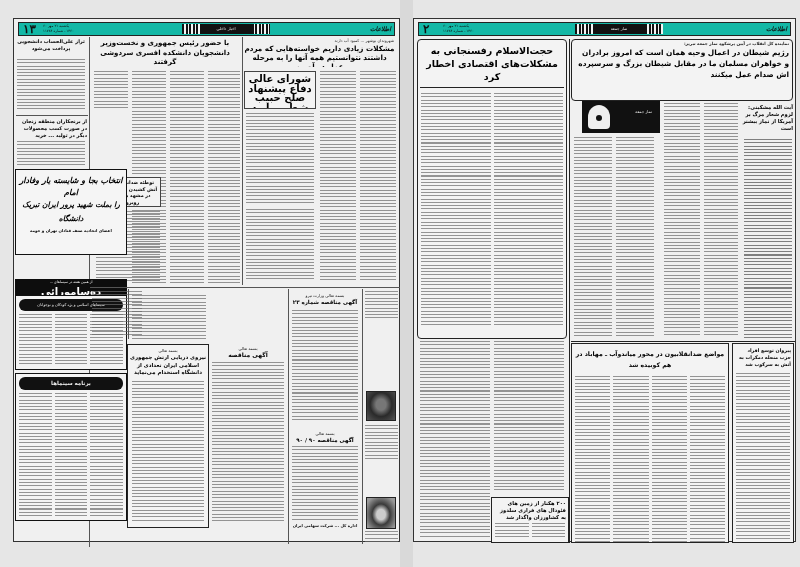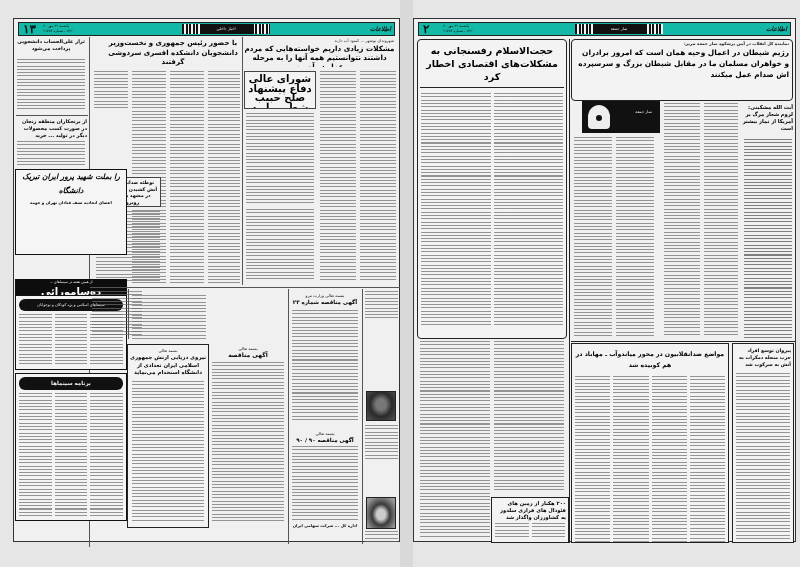--- a/index.html
+++ b/index.html
@@ -68,21 +68,21 @@
   <div class="block" style="left:230px; top:52px; width:72px; height:38px; border-width:1.3px;">
     <div class="headline" style="font-size:10px; line-height:9.5px; padding:2px;">شورای عالی دفاع پیشنهاد صلح حبیب شطی را رد کرد</div>
   </div>
   <div class="text" style="position:absolute; left:232px; top:94px; width:68px; height:90px;"></div>
   <div class="text" style="position:absolute; left:306px; top:52px; width:36px; height:210px;"></div>
   <div class="text" style="position:absolute; left:346px; top:52px; width:36px; height:210px;"></div>
   <div class="text" style="position:absolute; left:232px; top:190px; width:68px; height:72px;"></div>
 
   <div class="vrule" style="left:228px; top:18px; height:248px;"></div>
 
-  <div class="block noborder" style="left:84px; top:18px; width:150px; height:32px;">
+  <div class="block noborder" style="left:76px; top:18px; width:150px; height:32px;">
     <div class="headline" style="font-size:7px; line-height:9.5px; padding:2px;">با حضور رئیس جمهوری و نخست‌وزیر دانشجویان دانشکده افسری سردوشی گرفتند</div>
   </div>
   <div class="text" style="position:absolute; left:80px; top:52px; width:34px; height:40px;"></div>
   <div class="text" style="position:absolute; left:118px; top:52px; width:34px; height:212px;"></div>
   <div class="text" style="position:absolute; left:156px; top:52px; width:34px; height:212px;"></div>
   <div class="text" style="position:absolute; left:194px; top:52px; width:32px; height:212px;"></div>
 
   <div class="block" style="left:81px; top:158px; width:66px; height:30px;">
     <div class="headline" style="font-size:4.8px; line-height:6.5px; padding:2px;">توطئه ضدانقلاب در به آتش کشیدن ۱۰۰ اتوبوس در مشهد با شکست روبرو شد</div>
   </div>
@@ -94,20 +94,21 @@
     <div class="headline" style="font-size:5px; line-height:7px; padding:1px;">تراز علی‌الحساب دانشجویی پرداخت می‌شود</div>
   </div>
   <div class="text" style="position:absolute; left:3px; top:40px; width:68px; height:52px;"></div>
   <div class="hrule" style="left:2px; top:96px; width:72px;"></div>
   <div class="block noborder" style="left:0px; top:98px; width:74px; height:22px;">
     <div class="headline" style="font-size:5px; line-height:7px; padding:1px; text-align:right;">از برنجکاران منطقه زنجان در صورت کسب محصولات دیگر در تولید ... خرید می‌شود</div>
   </div>
   <div class="text" style="position:absolute; left:3px; top:122px; width:68px; height:26px;"></div>
 
   <div class="block" style="left:1px; top:150px; width:112px; height:86px; border:1.5px solid #111; background:#f5f5f5;">
+    <div class="headline" style="font-size:8px; line-height:12px; margin-top:4px; font-family:'DejaVu Serif', serif; font-style:italic;">انتخاب بجا و شایسته یار وفادار امام</div>
     <div class="headline" style="font-size:7.5px; line-height:14px; font-family:'DejaVu Serif', serif; font-style:italic;">را بملت شهید پرور ایران تبریک دانشگاه</div>
     <div class="headline" style="font-size:4px; line-height:10px;">اعضای اتحادیه صنف قنادان تهران و حومه</div>
   </div>
 
   <div class="ad-black" style="left:1px; top:240px; width:112px; height:32px;margin-top:20px;">
     <div style="font-size:3.5px; line-height:7px;">از همین هفته در سینماهای ...</div>
     <div style="font-size:10px; line-height:12px; font-weight:bold;">ده‌سامورائی</div>
     <div style="font-size:3.5px; line-height:7px;">(سرداران جنگاور) ... رنگی ...</div>
   </div>
 

